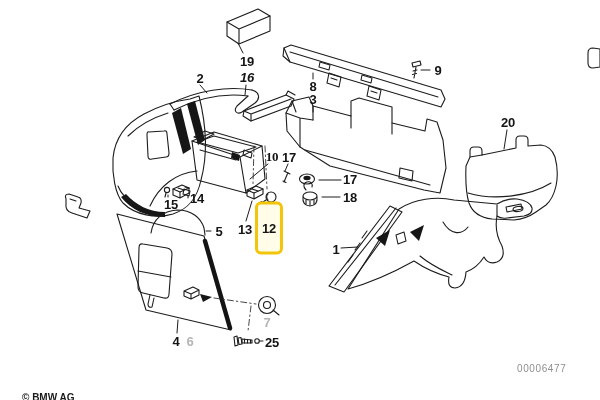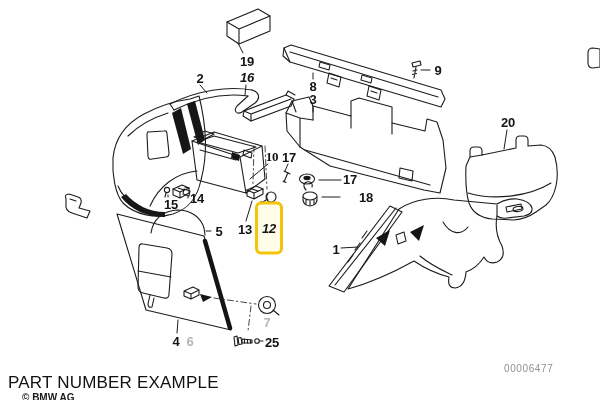--- a/index.html
+++ b/index.html
@@ -5,26 +5,26 @@
   html,body{margin:0;padding:0;background:#ffffff;}
   #stage{position:relative;width:600px;height:400px;background:#ffffff;overflow:hidden;
          font-family:"Liberation Sans",sans-serif;}
   #line-art{position:absolute;left:0;top:0;width:600px;height:400px;}
   #label-layer{position:absolute;left:0;top:0;width:600px;height:400px;}
   .plabel{position:absolute;transform:translate(-50%,-50%);
           font:700 13px "Liberation Sans",sans-serif;color:#141414;
           letter-spacing:-0.2px;white-space:nowrap;cursor:default;}
   .plabel.muted{color:#b5b5b5;}
   .plabel.hl{background:#FFFDE8;border:3px solid #1d4ed8;border-radius:6px;
-             padding:16px 4px;line-height:15px;font-style:italic;}
+             padding:16px 4px;line-height:15px;}
   .footer-copyright{position:absolute;left:22px;top:362px;
           font:700 10px "Liberation Sans",sans-serif;color:#1a1a1a;letter-spacing:0;margin-top:30px;}
   .footer-caption{position:absolute;left:8px;top:373px;
           font:400 17px "Liberation Sans",sans-serif;color:#111;letter-spacing:0.2px;}
-  .doc-number{position:absolute;left:504px;top:363px;
+  .doc-number{position:absolute;left:517px;top:363px;
           font:400 10px "Liberation Sans",sans-serif;color:#8f8f8f;letter-spacing:0.6px;}
 </style>
 </head>
 <body>
 
 <div id="stage">
 
   <svg id="line-art" viewBox="0 0 600 400" fill="none" stroke="#1c1c1c" stroke-width="1.1" stroke-linecap="round" stroke-linejoin="round">
 
     <g>
@@ -221,22 +221,21 @@
       <div class="plabel" style="left: 313px; top: 86px;">8</div>
       <div class="plabel" style="left: 438px; top: 70px;">9</div>
       <div class="plabel" style="left: 272px; top: 157px; font-family: Liberation Serif, serif;">10</div>
       <div class="plabel" style="left: 289px; top: 157px;">17</div>
       <div class="plabel hl" style="left: 269px; top: 228px; background: rgb(255, 253, 232); border-color: rgb(242, 197, 10);">12</div>
       <div class="plabel" style="left: 245px; top: 229px;">13</div>
       <div class="plabel" style="left: 189px; top: 198px; margin-left: 8px;">14</div>
       <div class="plabel" style="left: 171px; top: 204px;">15</div>
       <div class="plabel" style="left: 247px; top: 77px; font-style: italic;">16</div>
       <div class="plabel" style="left: 350px; top: 179px;">17</div>
-      <div class="plabel" style="left: 350px; top: 197px; margin-left: 16px;">18</div>
+      <div class="plabel" style="left: 350px; top: 197px;">18</div>
       <div class="plabel" style="left: 247px; top: 61px;">19</div>
       <div class="plabel" style="left: 508px; top: 122px;">20</div>
       <div class="plabel" style="left: 272px; top: 342px;">25</div>
     </div>
 
   <div class="footer-copyright">© BMW AG</div>
-  <div class="footer-caption">PART NUMBER EXAMPLE</div>
   <div class="doc-number">00006477</div>
 </div>
 
 </body></html>

